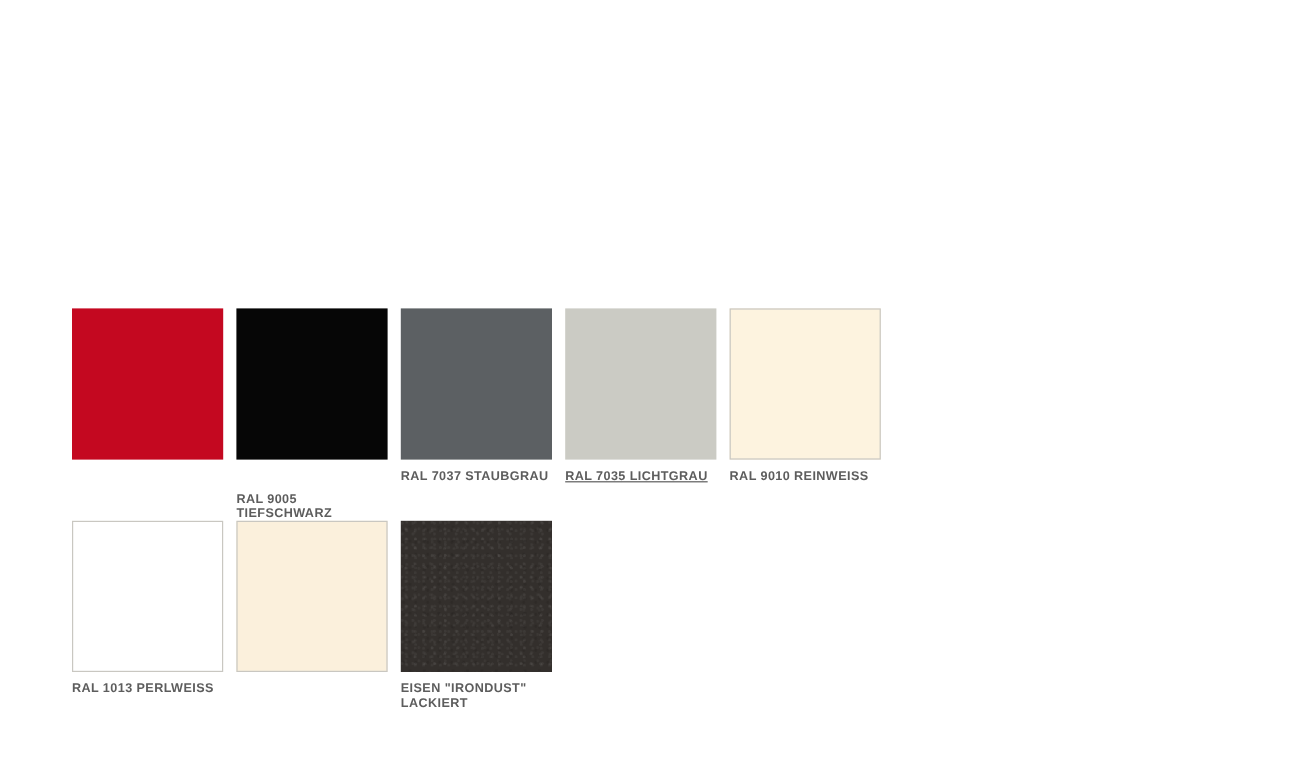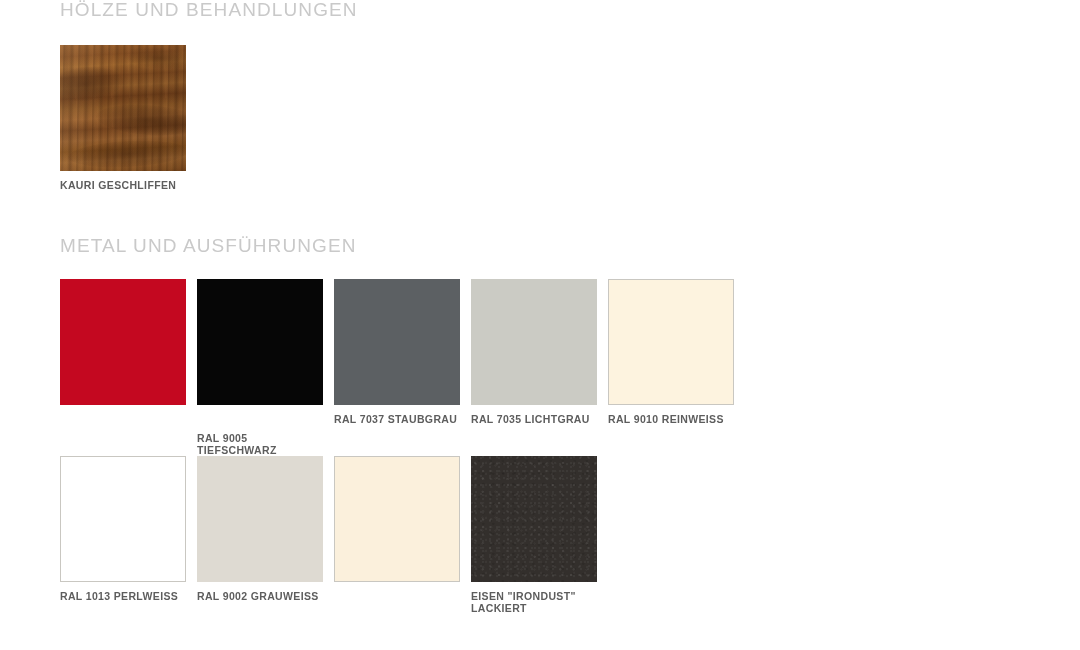--- a/index.html
+++ b/index.html
@@ -177,40 +177,22 @@
 
   .woods-grid { margin-top: 23px; }
   .metals-grid { margin-top: 21px; }
   .metals-row-2 { margin-top: 27px; }
 </style>
 </head>
 <body style="background: rgb(255, 255, 255);">
 
 <div class="page">
 
-  <div class="section section-woods">
-    <h2 class="section-title" style="color: rgb(201, 201, 201);">HÖLZE UND BEHANDLUNGEN</h2>
-    <div class="woods-grid">
-      <div class="swatch-row">
-        <div class="swatch-cell">
-          <div class="wood-chip" style="background-color: rgb(139, 87, 38);">
-            <span class="knot knot-d"></span>
-            <span class="knot knot-a"></span>
-            <span class="knot knot-b"></span>
-            <span class="knot knot-c"></span>
-            <span class="sheen"></span>
-          </div>
-          <div class="swatch-label" style="color: rgb(93, 93, 93);">KAURI GESCHLIFFEN</div>
-        </div>
-      </div>
-    </div>
-  </div>
 
   <div class="section section-metals">
-    <h2 class="section-title" style="color: rgb(201, 201, 201);">METAL UND AUSFÜHRUNGEN</h2>
 
     <div class="metals-grid">
 
       <div class="swatch-row metals-row-1">
 
         <div class="swatch-cell">
           <div class="swatch-chip" style="background-color: rgb(196, 8, 32);"></div>
         </div>
 
         <div class="swatch-cell">
@@ -220,42 +202,38 @@
         </div>
 
 
         <div class="swatch-cell">
           <div class="swatch-chip" style="background-color: rgb(92, 96, 99);"></div>
           <div class="swatch-label" style="color: rgb(93, 93, 93);">RAL 7037 STAUBGRAU</div>
         </div>
 
         <div class="swatch-cell">
           <div class="swatch-chip" style="background-color: rgb(203, 203, 196);"></div>
-          <div class="swatch-label" style="color: rgb(93, 93, 93);">RAL 7035 LICHTGRAU</div>
+          <div class="swatch-label" style="color: rgb(93, 93, 93); text-decoration: underline;">RAL 7035 LICHTGRAU</div>
         </div>
 
 
         <div class="swatch-cell">
           <div class="swatch-chip bordered" style="background-color: rgb(253, 243, 223); border-color: rgb(201, 199, 193);"></div>
           <div class="swatch-label" style="color: rgb(93, 93, 93);">RAL 9010 REINWEISS</div>
         </div>
 
       </div>
 
       <div class="swatch-row metals-row-2">
 
         <div class="swatch-cell">
           <div class="swatch-chip bordered" style="background-color: rgb(255, 255, 255); border-color: rgb(201, 199, 193);"></div>
           <div class="swatch-label" style="color: rgb(93, 93, 93);">RAL 1013 PERLWEISS</div>
         </div>
 
-        <div class="swatch-cell">
-          <div class="swatch-chip" style="background-color: rgb(222, 218, 210);"></div>
-          <div class="swatch-label" style="color: rgb(93, 93, 93);">RAL 9002 GRAUWEISS</div>
-        </div>
 
         <div class="swatch-cell">
           <div class="swatch-chip bordered" style="background-color: rgb(251, 240, 220); border-color: rgb(201, 199, 193);"></div>
         </div>
 
         <div class="swatch-cell">
           <div class="swatch-chip textured" style="background-color: rgb(51, 47, 44);"></div>
           <div class="swatch-label" style="color: rgb(93, 93, 93);">EISEN "IRONDUST"
 LACKIERT</div>
         </div>

